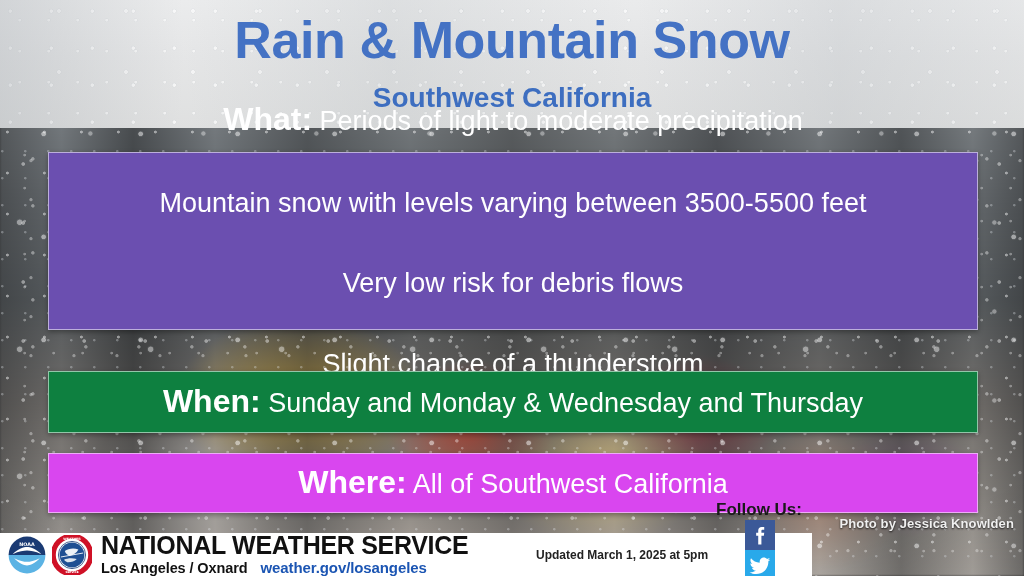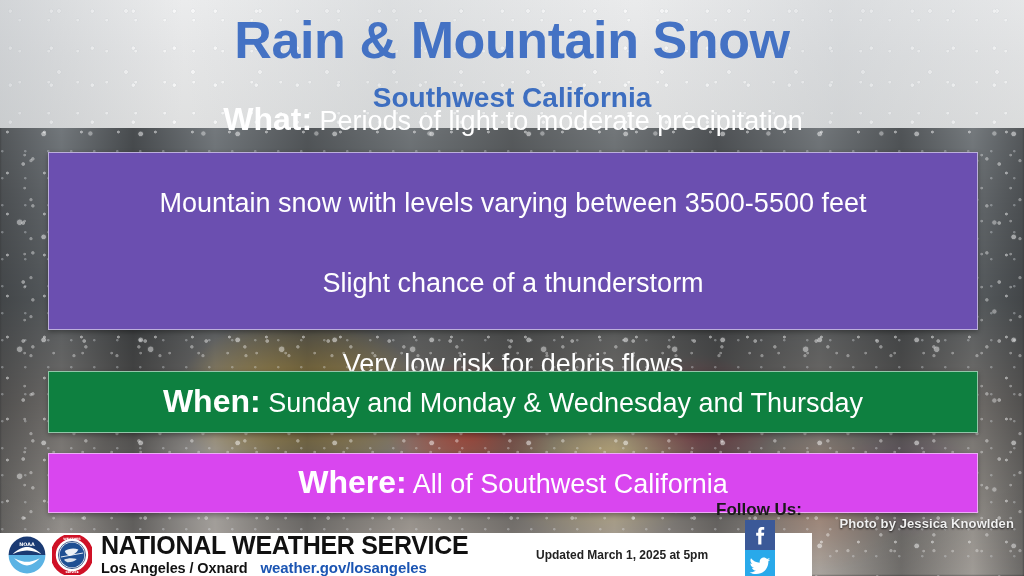--- a/index.html
+++ b/index.html
@@ -180,22 +180,22 @@
       <div class="subtitle">Southwest California</div>
     </div>
   </div>
 
   <div class="panel panel-what" style="background: rgb(107, 79, 176);">
     <div class="line">
       <span class="lead">What:</span>
       <span>Periods of light to moderate precipitation</span>
     </div>
     <div class="line">Mountain snow with levels varying between 3500-5500 feet</div>
+    <div class="line">Very low risk for debris flows</div>
     <div class="line">Slight chance of a thunderstorm</div>
-    <div class="line">Very low risk for debris flows</div>
   </div>
 
   <div class="panel panel-when" style="background: rgb(14, 128, 64);">
     <div class="line">
       <span class="lead">When:</span>
       <span>Sunday and Monday &amp; Wednesday and Thursday</span>
     </div>
   </div>
 
   <div class="panel panel-where" style="background: #d946ef;">

